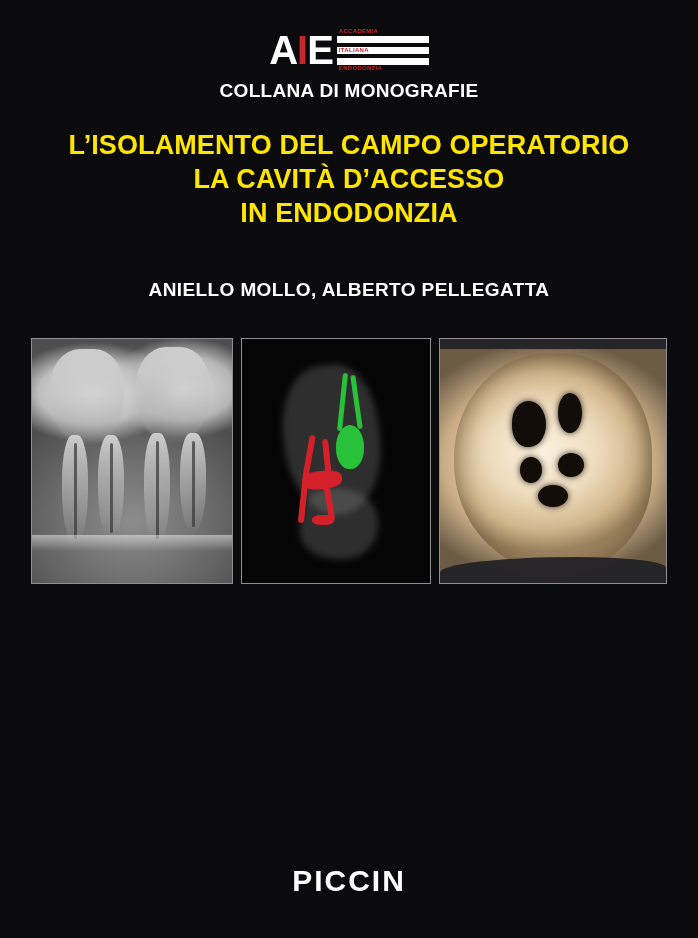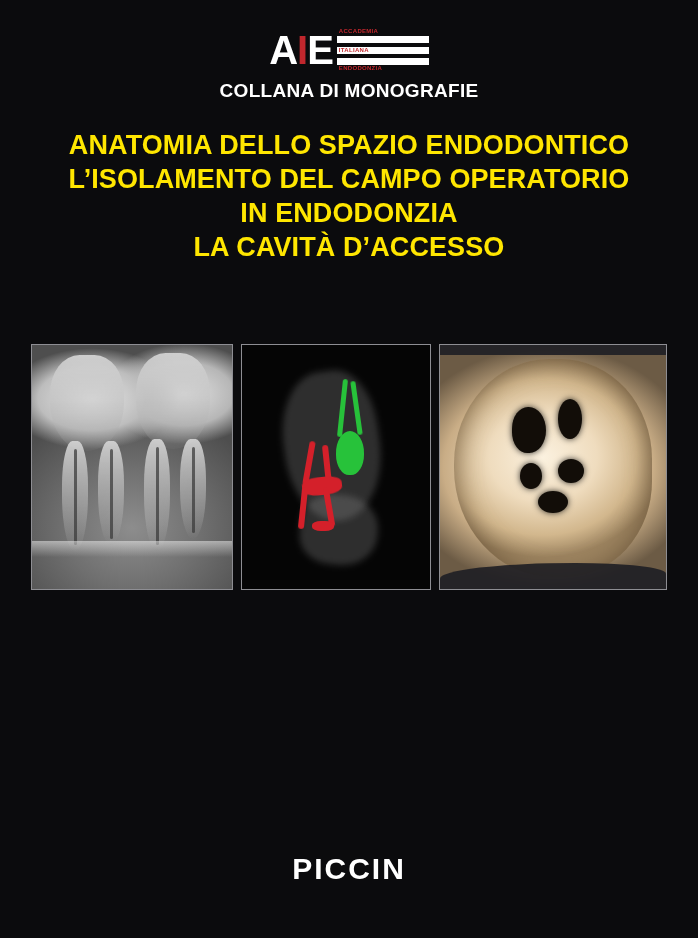--- a/index.html
+++ b/index.html
@@ -211,21 +211,21 @@
     box-shadow: 0 0 6px rgba(0,0,0,0.8);
   }
   .photo-edge {
     position: absolute;
     background: rgba(30,30,36,0.9);
   }
 
   
   .publisher {
     margin-top: auto;
-    margin-bottom: 52px;
+    margin-bottom: 40px;
     color: #ffffff;
     font-size: 30px;
     font-weight: bold;
     letter-spacing: 2px;
     text-align: center;
   }
 </style>
 </head>
 <body>
 
@@ -245,27 +245,27 @@
         <div class="logo-word">ACCADEMIA</div>
         <div class="logo-word">ITALIANA</div>
         <div class="logo-word">ENDODONZIA</div>
       </div>
     </div>
   </div>
 
   <div class="collana">COLLANA DI MONOGRAFIE</div>
 
   <div class="title-block">
-    <span class="title-line">ANATOMIA DELLO SPAZIO ENDODONTICO</span>
     <span class="title-line">L’ISOLAMENTO DEL CAMPO OPERATORIO</span>
+    <span class="title-line">LA CAVITÀ D’ACCESSO</span>
     <span class="title-line">IN ENDODONZIA</span>
-    <span class="title-line">LA CAVITÀ D’ACCESSO</span>
   </div>
 
   <div class="authors">
+    <div>ANIELLO MOLLO, ALBERTO PELLEGATTA</div>
   </div>
 
   <div class="images">
 
     <div class="img-panel panel-xray">
       <div class="xray-bg"></div>
       <div class="xray-roots">
         <div class="root" style="left:18px; top:10px; width:74px; height:96px;"></div>
         <div class="root" style="left:104px; top:8px; width:74px; height:96px;"></div>
         <div class="root" style="left:30px; top:96px; width:26px; height:110px;"></div>

